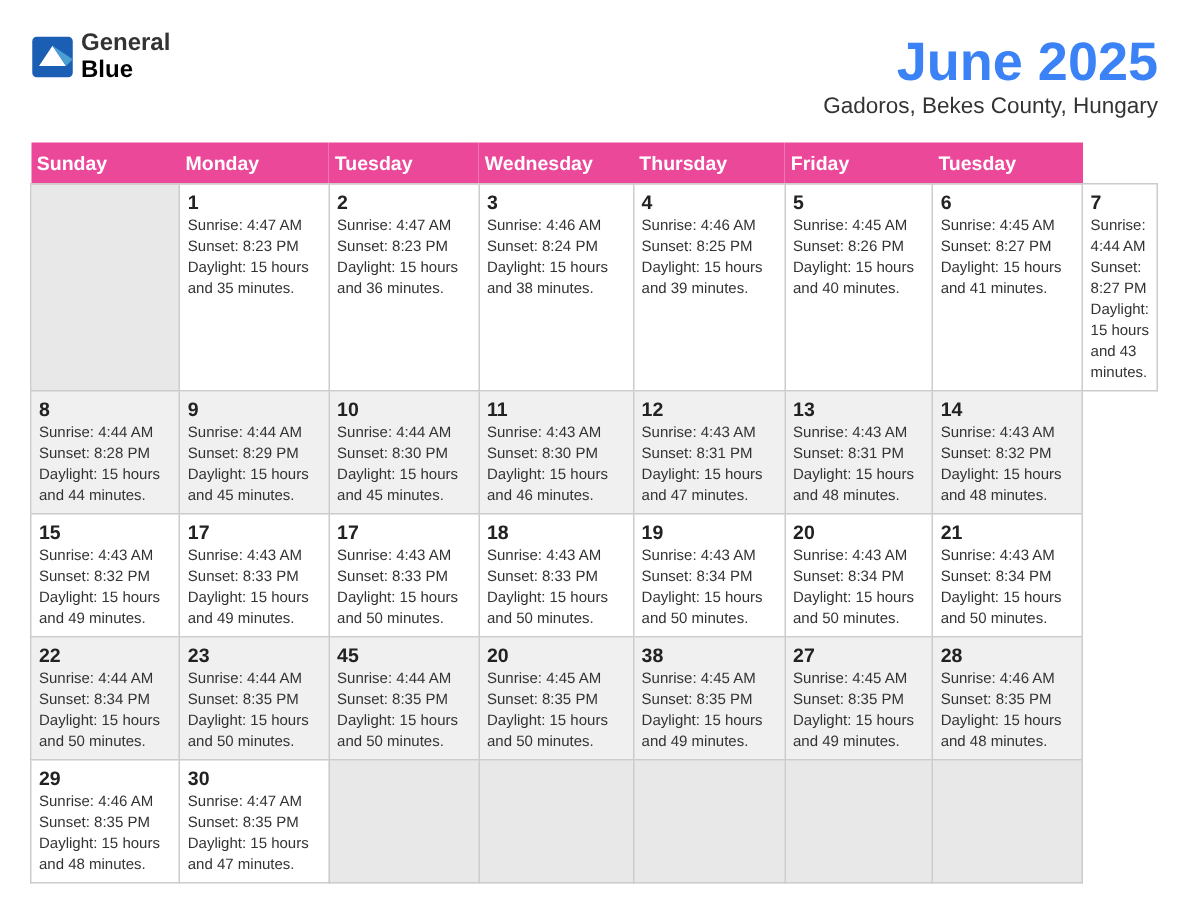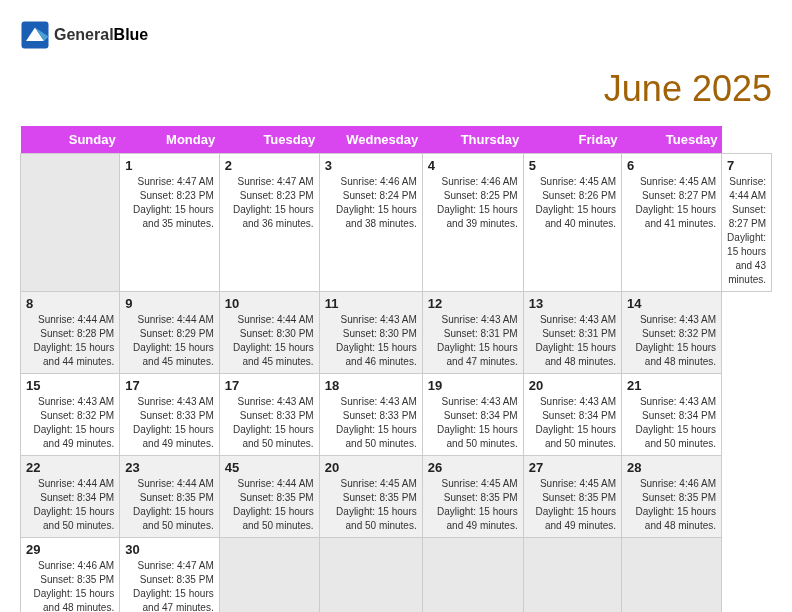--- a/index.html
+++ b/index.html
@@ -15,21 +15,21 @@
       justify-content: space-between;
       align-items: flex-start;
       margin-bottom: 16px;
     }
     .logo {
       display: flex;
       align-items: center;
     }
     .logo-text {
       display: flex;
-      flex-direction: row;
+      flex-direction: column;
       line-height: 1.1;
     }
     .logo-general {
       font-size: 16px;
       font-weight: bold;
       color: #333;
     }
     .logo-blue {
       font-size: 16px;
       font-weight: bold;
@@ -38,38 +38,37 @@
     .logo-icon {
       width: 30px;
       height: 30px;
       margin-right: 4px;
     }
     .title-section {
       text-align: right;
     }
     .calendar-title {
       font-size: 36px;
-      font-weight: normal;
-      color: #a16207;
-      margin-top: 48px;
+      font-weight: bold;
+      color: #3b82f6;
     }
     .calendar-subtitle {
       font-size: 15px;
       color: #333;
     }
     .calendar-table {
       width: 100%;
       border-collapse: collapse;
       font-size: 11px;
     }
     .calendar-table th {
-      background: #d946ef;
+      background: #ec4899;
       color: #fff;
       padding: 6px 4px;
-      text-align: right;
+      text-align: left;
       font-size: 13px;
       font-weight: bold;
     }
     .calendar-table td {
       border: 1px solid #ccc;
       vertical-align: top;
       padding: 4px 5px;
       width: calc(100% / 7);
       min-height: 80px;
       background: #fff;
@@ -80,21 +79,20 @@
     .day-number {
       font-size: 13px;
       font-weight: bold;
       color: #222;
       margin-bottom: 2px;
     }
     .day-info {
       font-size: 10px;
       color: #333;
       line-height: 1.4;
-      text-align: right;
     }
     .empty-cell {
       background: #e8e8e8 !important;
     }
     .row-even td { background: #f5f5f5; }
     .row-odd td { background: #ffffff; }
     .row-odd td.empty-cell { background: #e8e8e8 !important; }
   </style>
 </head>
 <body>
@@ -106,20 +104,21 @@
       <polygon points="8,28 20,10 32,28" fill="white"></polygon>
       <polygon points="20,10 32,28 38,22" fill="#4a9fd4"></polygon>
     </svg>
     <div class="logo-text">
       <span class="logo-general">General</span>
       <span class="logo-blue">Blue</span>
     </div>
   </div>
   <div class="title-section">
     <div class="calendar-title">June 2025</div>
+    <div class="calendar-subtitle">Gadoros, Bekes County, Hungary</div>
   </div>
 </div>
 
 <table class="calendar-table">
   <thead>
     <tr>
     <th>Sunday</th>
         <th>Monday</th>
         <th>Tuesday</th>
         <th>Wednesday</th>
@@ -281,21 +280,21 @@
 Sunset: 8:35 PM
 Daylight: 15 hours and 50 minutes.</div>
         </td>
         <td>
           <div class="day-number">20</div>
           <div class="day-info" style="white-space: pre-line;">Sunrise: 4:45 AM
 Sunset: 8:35 PM
 Daylight: 15 hours and 50 minutes.</div>
         </td>
         <td>
-          <div class="day-number">26</div>
+          <div class="day-number">38</div>
           <div class="day-info" style="white-space: pre-line;">Sunrise: 4:45 AM
 Sunset: 8:35 PM
 Daylight: 15 hours and 49 minutes.</div>
         </td>
         <td>
           <div class="day-number">27</div>
           <div class="day-info" style="white-space: pre-line;">Sunrise: 4:45 AM
 Sunset: 8:35 PM
 Daylight: 15 hours and 49 minutes.</div>
         </td>

